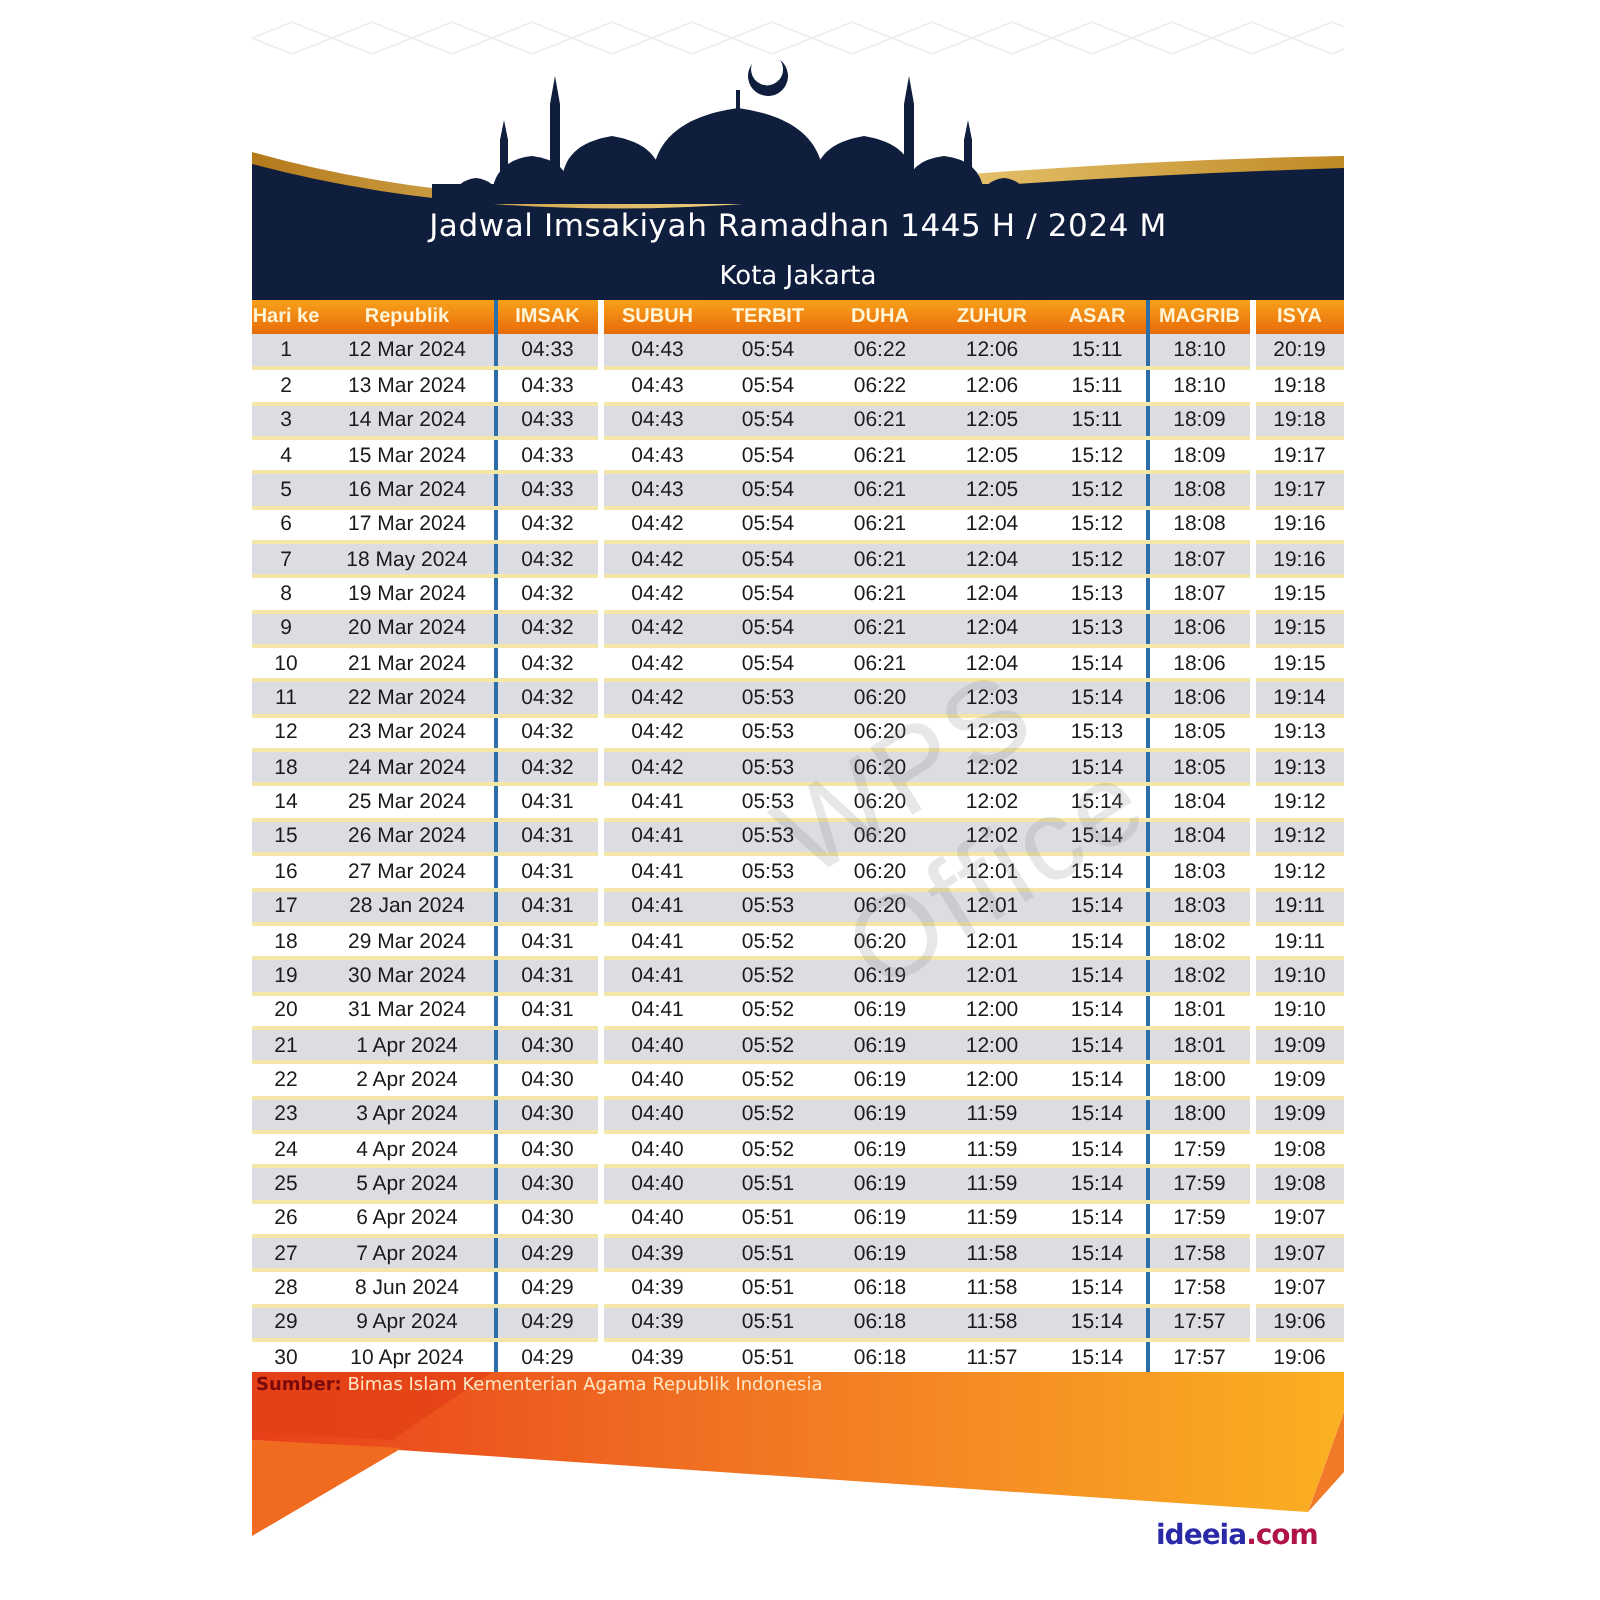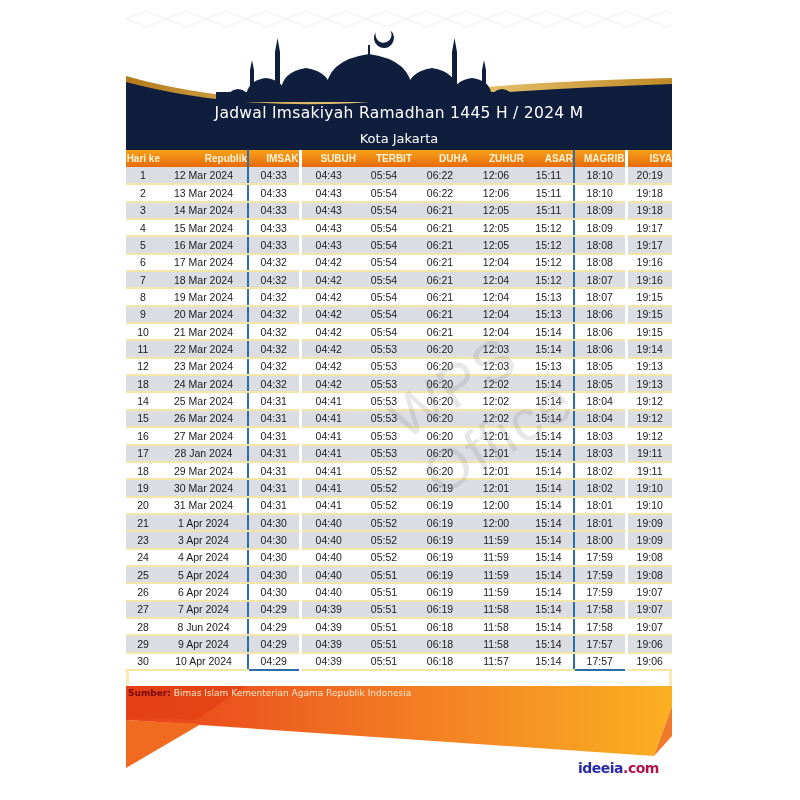--- a/index.html
+++ b/index.html
@@ -20,21 +20,21 @@
       position: absolute; left: 0; top: 131px; width: 546px; text-align: center;
       color: #ffffff; font-size: 13px; font-family: "DejaVu Sans", sans-serif;
     }
 
     
     .table-wrap { position: absolute; left: 0; top: 150px; width: 546px; }
     table { border-collapse: collapse; width: 546px; table-layout: fixed; }
     th {
       height: 17px; font-size: 10px; font-weight: bold; color: #fff4d6;
       background: linear-gradient(#f7a11a, #e86a0a);
-      text-align: right; padding: 0;
+      text-align: center; padding: 0;
     }
     td {
       height: 17.35px; font-size: 10.5px; color: #1a1a1a; text-align: center; padding: 0;
       border-bottom: 2px solid #f4e6a6;
     }
     tr.odd td { background: #dcdde3; }
     tr.even td { background: #ffffff; }
     td.c-date, td.c-day { font-weight: normal; }
     .hl-left { border-left: 2px solid #2e6ea6 !important; }
     .hl-right { border-right: 2px solid #2e6ea6 !important; }
@@ -216,21 +216,21 @@
             <td class="" style="border-left: 3px solid rgb(255, 255, 255);">04:42</td>
             <td class="">05:54</td>
             <td class="">06:21</td>
             <td class="">12:04</td>
             <td class="">15:12</td>
             <td class="hl-left hl-right">18:08</td>
             <td class="" style="border-left: 3px solid rgb(255, 255, 255);">19:16</td>
           </tr>
           <tr class="odd">
             <td class="c-day">7</td>
-            <td class="c-date">18 Mar 2024</td>
+            <td class="c-date">18 May 2024</td>
             <td class="hl-left hl-right">04:32</td>
             <td class="" style="border-left: 3px solid rgb(255, 255, 255);">04:42</td>
             <td class="">05:54</td>
             <td class="">06:21</td>
             <td class="">12:04</td>
             <td class="">15:12</td>
             <td class="hl-left hl-right">18:07</td>
             <td class="" style="border-left: 3px solid rgb(255, 255, 255);">19:16</td>
           </tr>
           <tr class="even">
@@ -392,20 +392,32 @@
           <tr class="odd">
             <td class="c-day">21</td>
             <td class="c-date">1 Apr 2024</td>
             <td class="hl-left hl-right">04:30</td>
             <td class="" style="border-left: 3px solid rgb(255, 255, 255);">04:40</td>
             <td class="">05:52</td>
             <td class="">06:19</td>
             <td class="">12:00</td>
             <td class="">15:14</td>
             <td class="hl-left hl-right">18:01</td>
+            <td class="" style="border-left: 3px solid rgb(255, 255, 255);">19:09</td>
+          </tr>
+          <tr class="even">
+            <td class="c-day">22</td>
+            <td class="c-date">2 Apr 2024</td>
+            <td class="hl-left hl-right">04:30</td>
+            <td class="" style="border-left: 3px solid rgb(255, 255, 255);">04:40</td>
+            <td class="">05:52</td>
+            <td class="">06:19</td>
+            <td class="">12:00</td>
+            <td class="">15:14</td>
+            <td class="hl-left hl-right">18:00</td>
             <td class="" style="border-left: 3px solid rgb(255, 255, 255);">19:09</td>
           </tr>
           <tr class="odd">
             <td class="c-day">23</td>
             <td class="c-date">3 Apr 2024</td>
             <td class="hl-left hl-right">04:30</td>
             <td class="" style="border-left: 3px solid rgb(255, 255, 255);">04:40</td>
             <td class="">05:52</td>
             <td class="">06:19</td>
             <td class="">11:59</td>

